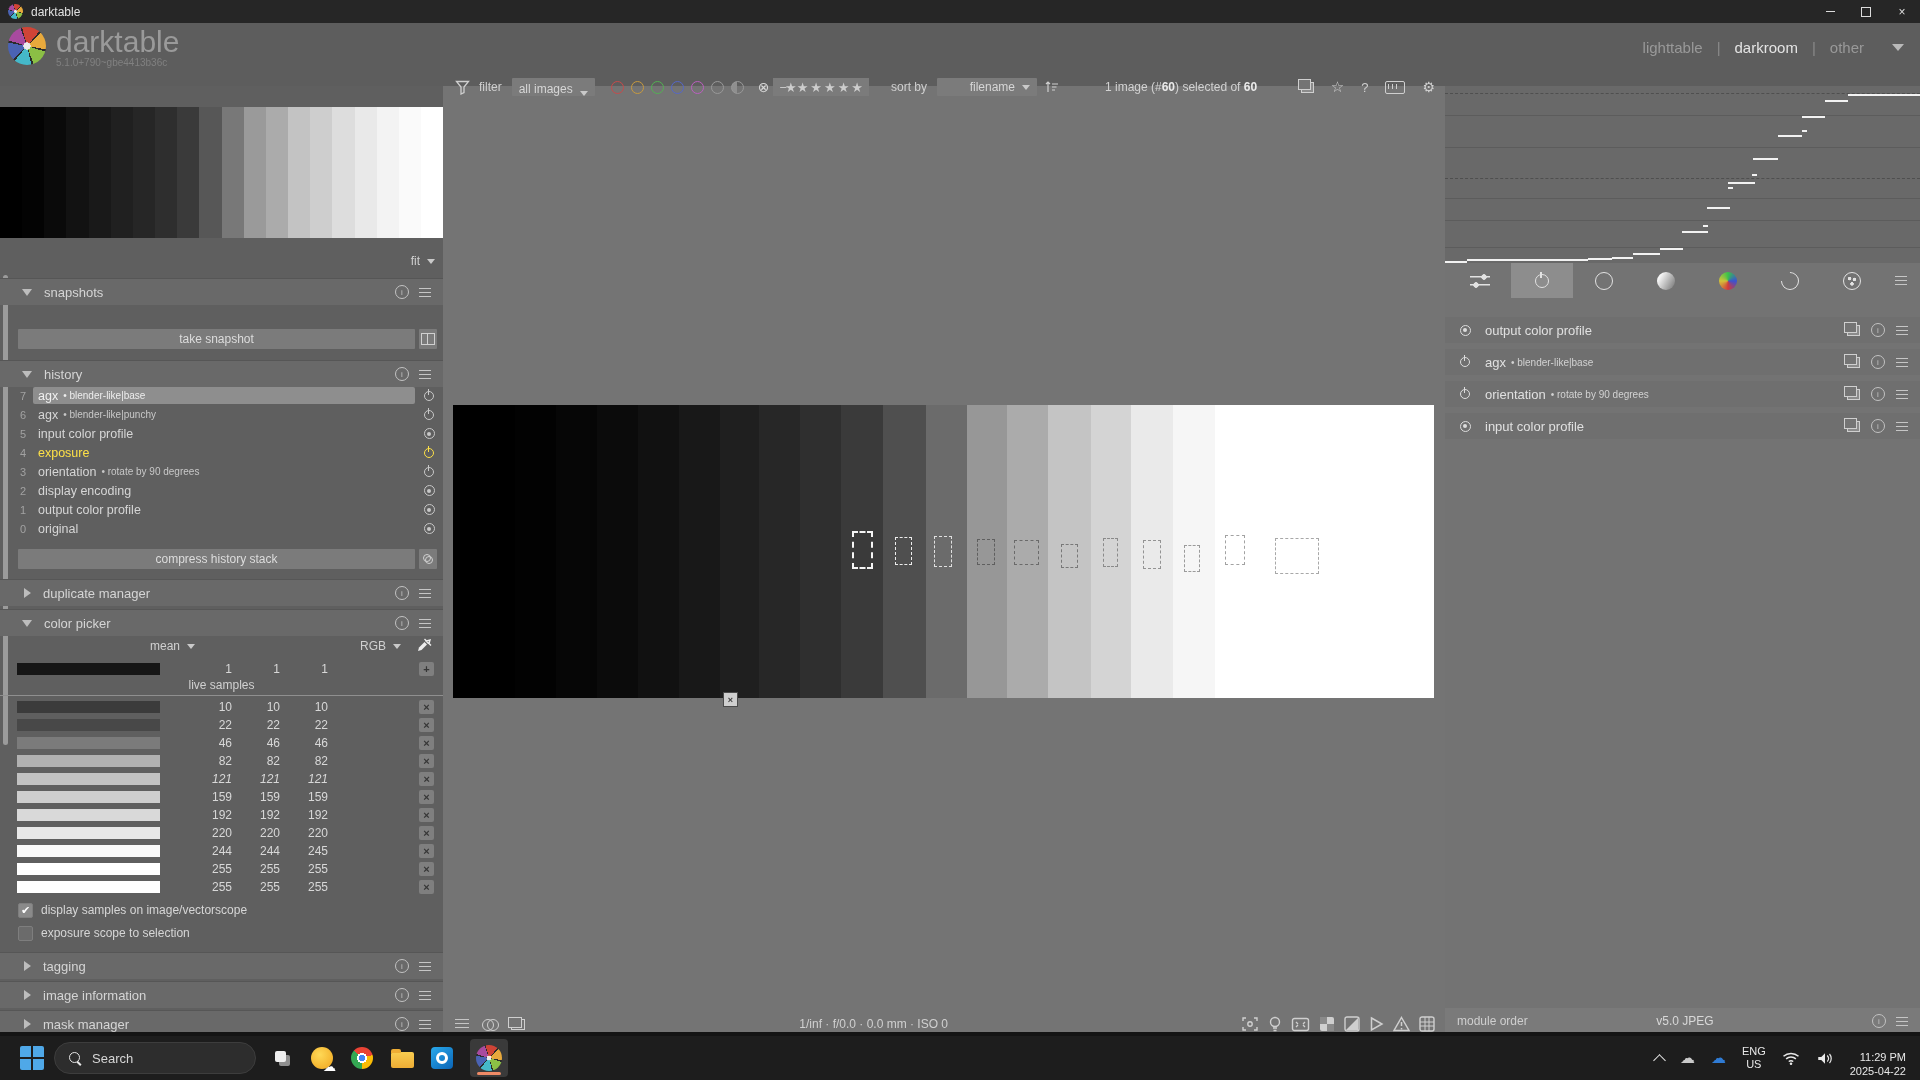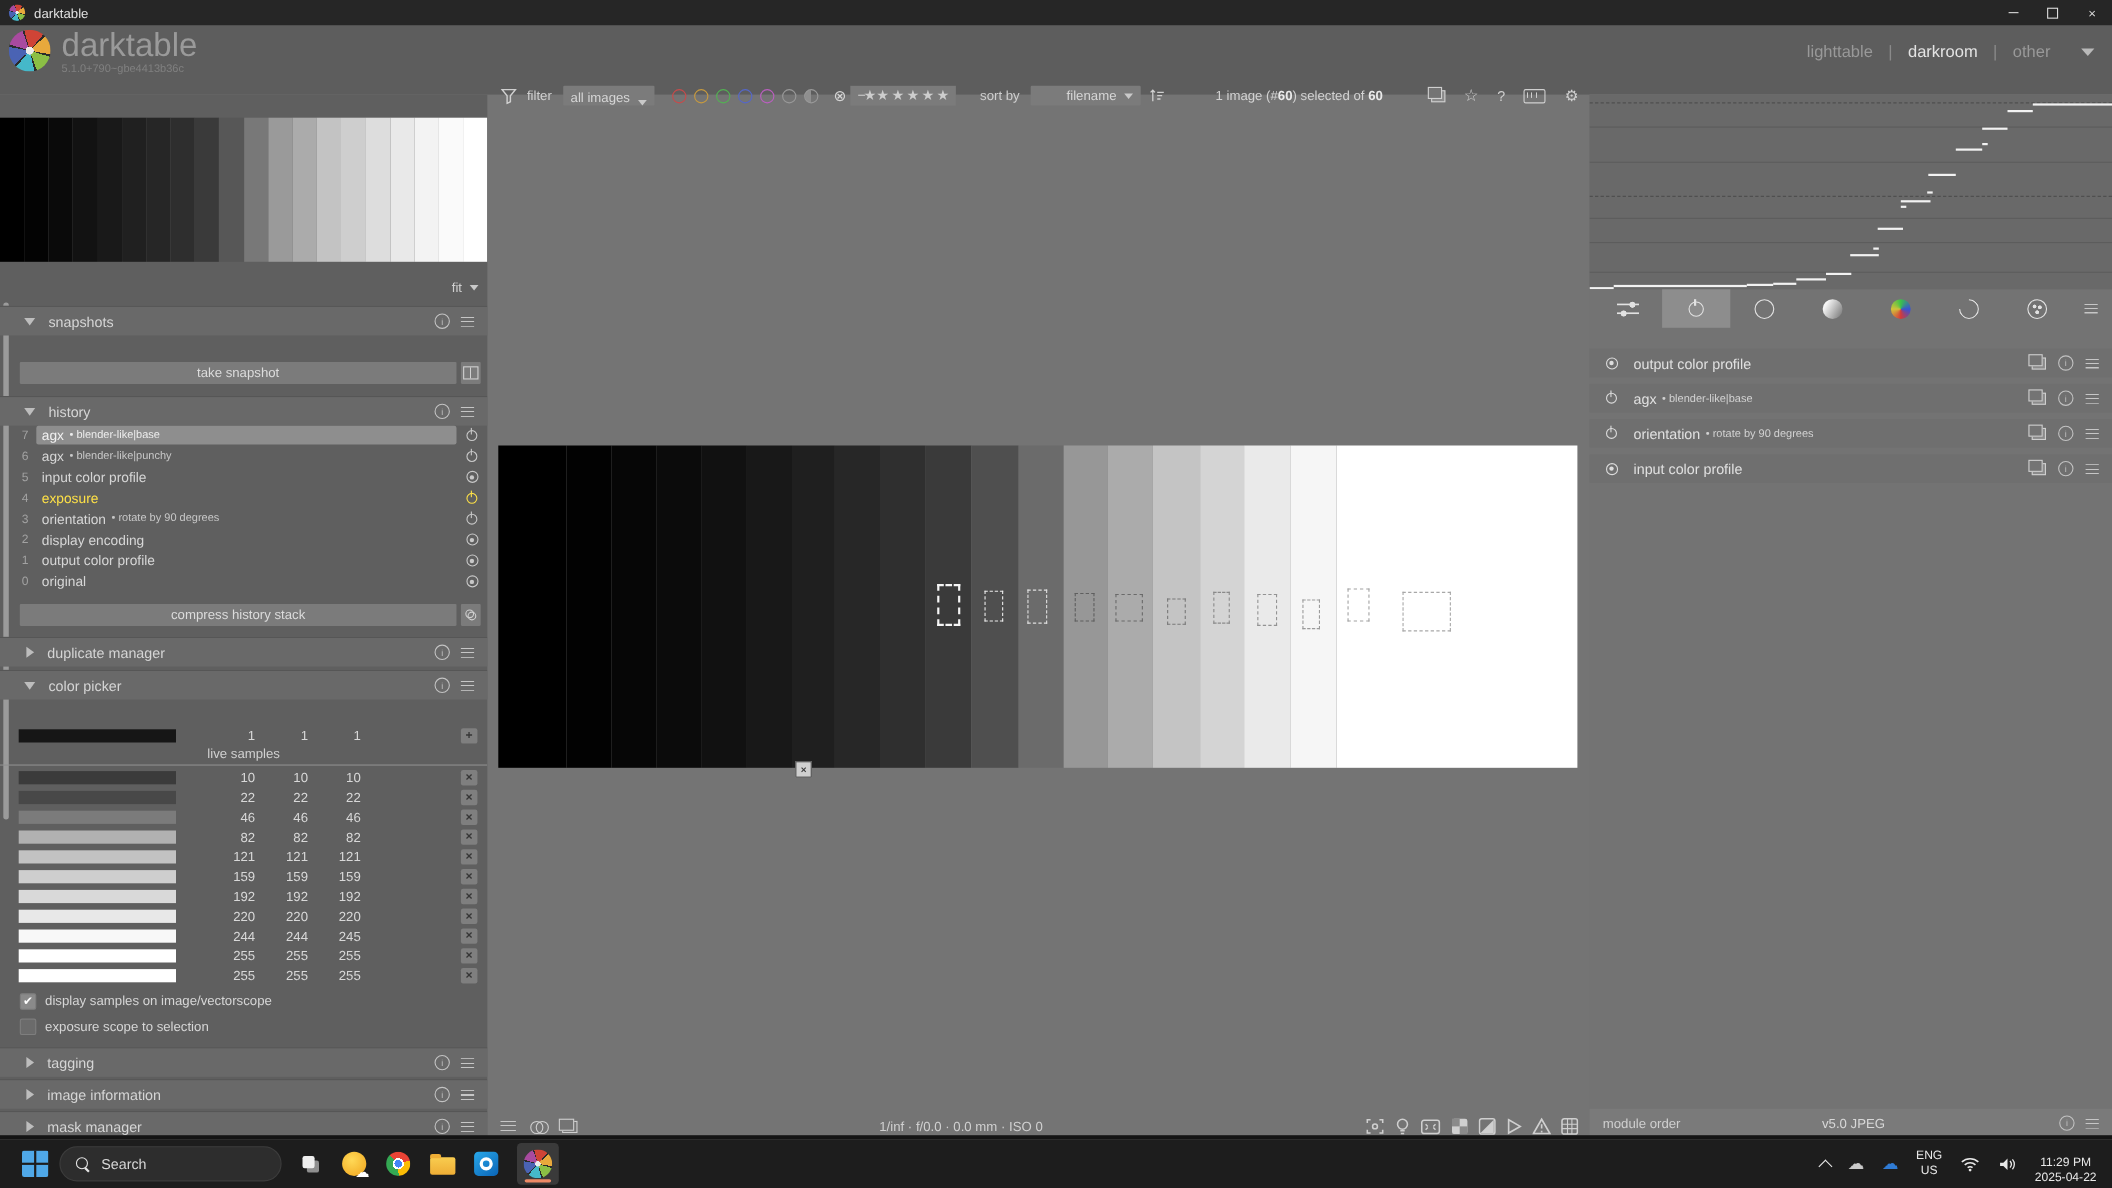--- a/index.html
+++ b/index.html
@@ -206,21 +206,21 @@
   .i-outlook{width:22px;height:22px;border-radius:4px;background:linear-gradient(140deg,#29a9eb,#0a64b6);position:relative;}
   .i-outlook::before{content:"";position:absolute;left:5px;top:5px;width:12px;height:12px;border:3px solid #fff;border-radius:50%;box-sizing:border-box;}
   .dt-slot{width:38px;height:38px;background:#3a3a3a;border-radius:4px;display:flex;align-items:center;justify-content:center;position:relative;}
   .dt-underline{position:absolute;bottom:2px;left:7px;width:24px;height:3px;border-radius:2px;background:#ee8a66;}
   .tray{margin-left:auto;display:flex;align-items:center;gap:16px;padding-right:14px;color:#e8e8e8;}
   .i-chevup{width:8px;height:8px;border-left:1.6px solid #e8e8e8;border-top:1.6px solid #e8e8e8;transform:rotate(45deg);margin-top:4px;}
   .cloud{font-size:15px;}
   .cloud.gray{color:#c9c9c9;}
   .cloud.blue{color:#2f7bd4;}
   .lang{font-size:11px;text-align:center;line-height:13px;}
-  .clock{font-size:11px;text-align:center;line-height:14px;margin-top:12px;}
+  .clock{font-size:11px;text-align:right;line-height:14px;margin-top:12px;}
 
   svg{display:block;}
 </style>
 </head>
 <body>
 
 <div class="app">
 
   <div class="titlebar">
     <span class="dt-logo s14"></span>
@@ -524,20 +524,36 @@
     </div>
 
     <div class="sec-h" style="top:523px;">
       <span class="tri-down"></span>
       <span class="sec-title">color picker</span>
       <span class="h-icons">
           <span class="i-info">i</span>
           <span class="i-menu"></span>
         </span>
     </div>
+    <div class="cp-controls">
+      <span class="cp-mode">
+          <span>mean</span>
+          <span class="caret"></span>
+        </span>
+      <span class="cp-space">
+          <span>RGB</span>
+          <span class="caret"></span>
+        </span>
+      <span class="cp-dropper">
+        <svg width="16" height="16" viewBox="0 0 16 16">
+            <path d="M2 14 l1 -3.5 5.5 -5.5 2.5 2.5 -5.5 5.5 z" fill="#ececec"></path>
+            <path d="M9.5 3.5 l3 3 M8.5 2 l2 2 3.5 -1 -1 3.5 2 2" stroke="#ececec" stroke-width="1.4" fill="none"></path>
+          </svg>
+      </span>
+    </div>
     <div class="sample-row" style="top:575px;">
       <span class="swatch" id="cur-swatch" style="background: rgb(22, 22, 22);"></span>
       <span class="sv sv1">1</span>
       <span class="sv sv2">1</span>
       <span class="sv sv3">1</span>
       <span class="sq-btn">+</span>
     </div>
     <div class="live-label">live samples</div>
     <div class="live-line"></div>
     <div id="samples">
@@ -562,21 +578,21 @@
           <span class="sv sv3">46</span>
           <span class="sq-btn">×</span>
         </div>
         <div class="sample-row" style="top: 667px;">
           <span class="swatch" style="background: rgb(177, 177, 177);"></span>
           <span class="sv sv1">82</span>
           <span class="sv sv2">82</span>
           <span class="sv sv3">82</span>
           <span class="sq-btn">×</span>
         </div>
-        <div class="sample-row" style="top: 685px;">
+        <div class="sample-row" style="top: 685px; font-style: italic;">
           <span class="swatch" style="background: rgb(194, 194, 194);"></span>
           <span class="sv sv1">121</span>
           <span class="sv sv2">121</span>
           <span class="sv sv3">121</span>
           <span class="sq-btn">×</span>
         </div>
         <div class="sample-row" style="top: 703px;">
           <span class="swatch" style="background: rgb(206, 206, 206);"></span>
           <span class="sv sv1">159</span>
           <span class="sv sv2">159</span>

